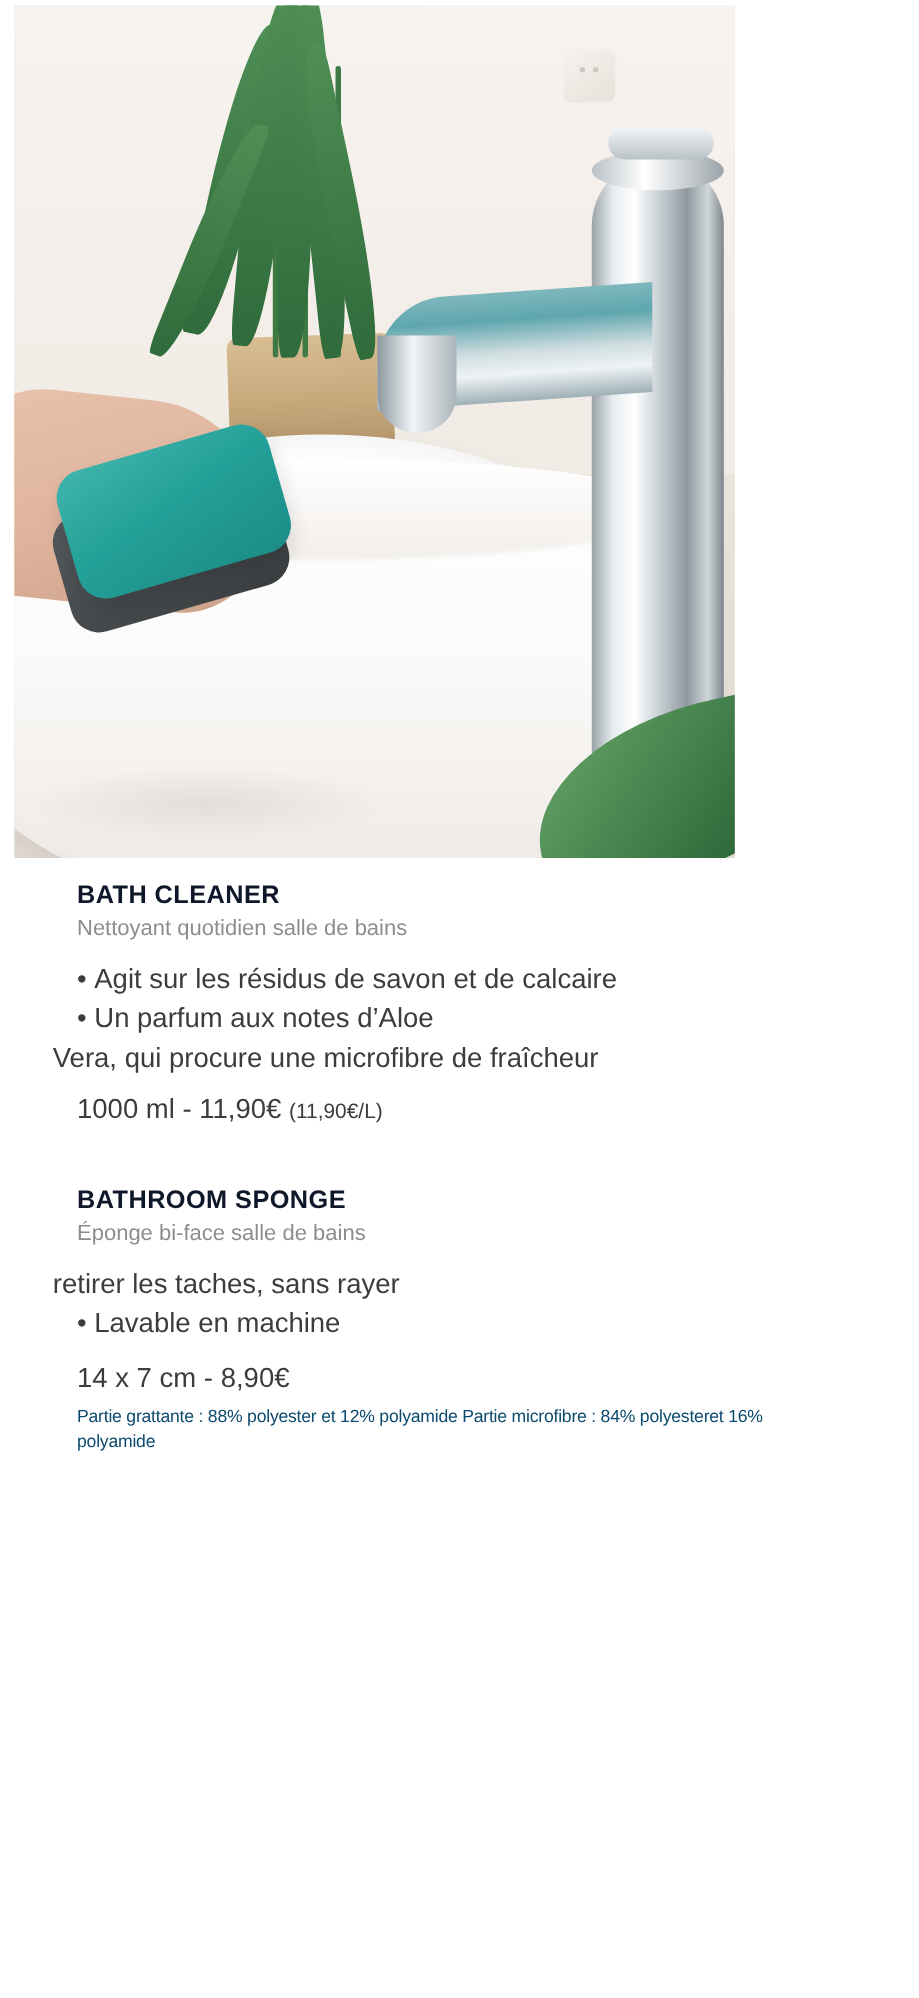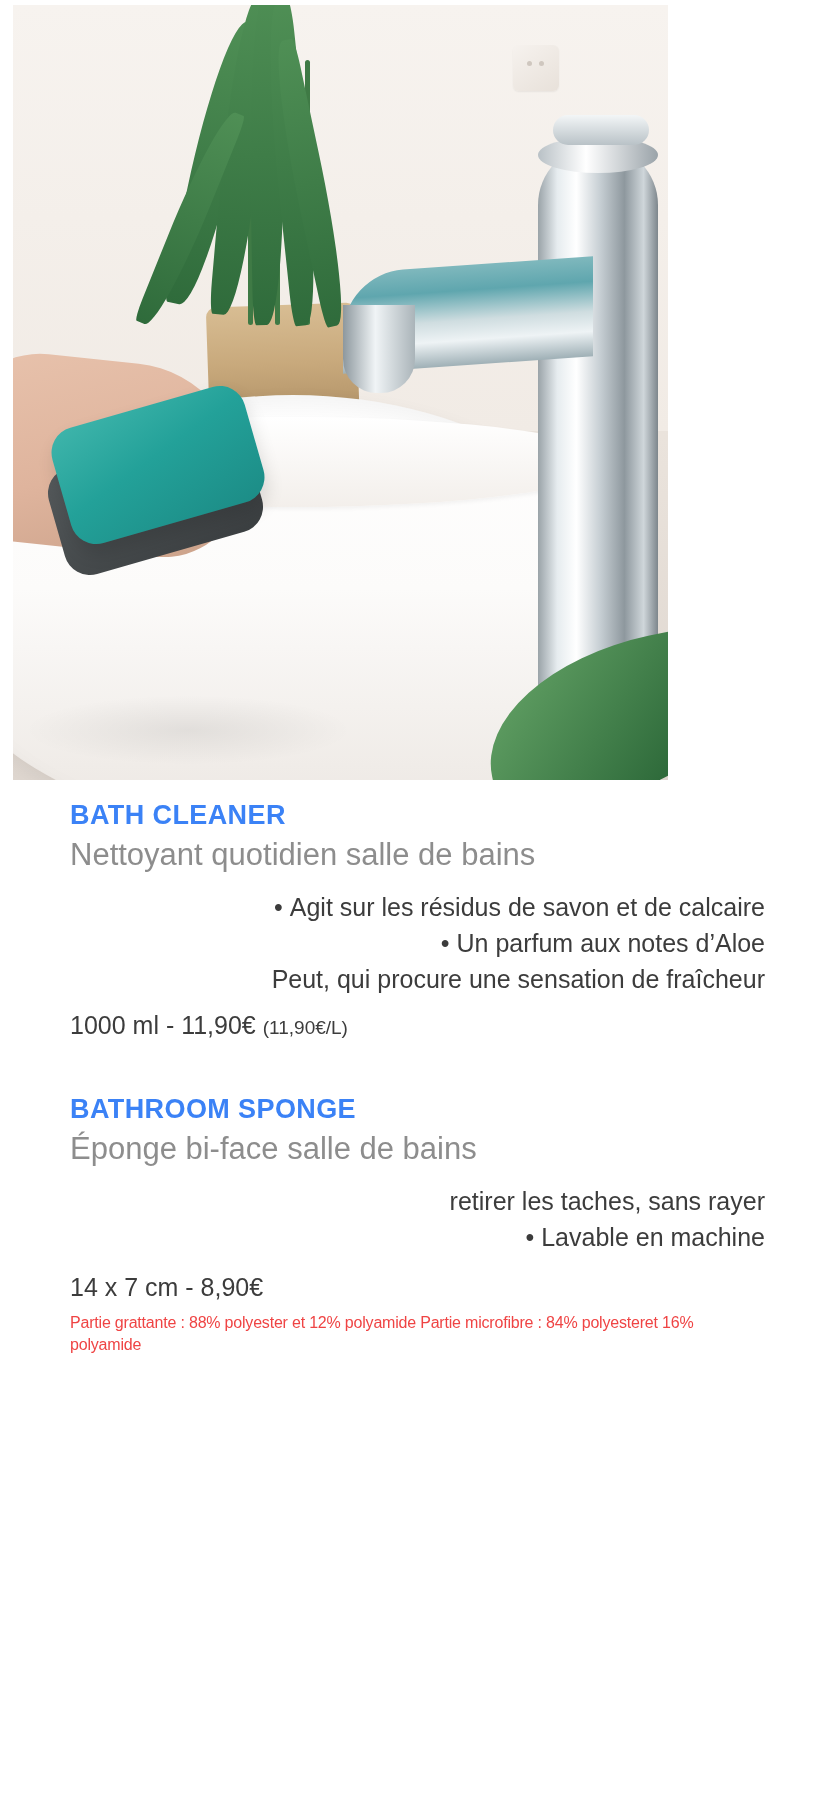--- a/index.html
+++ b/index.html
@@ -201,36 +201,35 @@
   
   .content {
     position: absolute;
     left: 0;
     top: 800px;
     width: 835px;
     padding: 0 70px;
     box-sizing: border-box;
   }
   h2.product-title {
-    font-size: 27px;
+    font-size: 23px;
     font-weight: bold;
-    color: #3b82f6;
+    color: #0f172a;
     letter-spacing: 0.4px;
     margin: 0 0 6px 0;
   }
   .product-sub {
-    font-size: 31px;
+    font-size: 20px;
     color: #8d8d8d;
     margin: 1px 0 16px 0;
   }
   ul.bullets {
     list-style: none;
     margin: 0 0 0 0;
     padding: 0;
-    text-align: right;
   }
   ul.bullets li {
     font-size: 25px;
     line-height: 36px;
     color: #3c3c3c;
     text-indent: -20px;
     padding-left: 20px;
   }
   ul.bullets li.cont {
     text-indent: 0;
@@ -251,21 +250,21 @@
     font-size: 15px;
     color: #4a4a4a;
     line-height: 20px;
     font-family: "Liberation Sans", sans-serif;
     letter-spacing: -0.2px;
   }
   .section-gap { height: 46px; }
   .block2 .price-line { margin-top: 18px; margin-bottom: 10px; }
   .spec {
     font-size: 16px;
-    color: #ef4444;
+    color: #0c4a6e;
     line-height: 22px;
     max-width: 640px;
     letter-spacing: -0.2px;
   }
 </style>
 </head>
 <body>
 
 <div class="page">
 
@@ -307,21 +306,21 @@
   </div>
 
   <div class="content">
 
     <div class="block1">
       <h2 class="product-title">BATH CLEANER</h2>
       <div class="product-sub">Nettoyant quotidien salle de bains</div>
       <ul class="bullets">
         <li>•&nbsp;<span>Agit sur les résidus de savon et de calcaire</span></li>
         <li>•&nbsp;<span>Un parfum aux notes d’Aloe</span></li>
-        <li class="cont">Peut, qui procure une sensation de fraîcheur</li>
+        <li class="cont">Vera, qui procure une microfibre de fraîcheur</li>
       </ul>
       <div class="price-line">
         <span>1000 ml - 11,90€</span>
         <span class="per">(11,90€/L)</span>
       </div>
     </div>
 
     <div class="section-gap"></div>
 
     <div class="block2">

